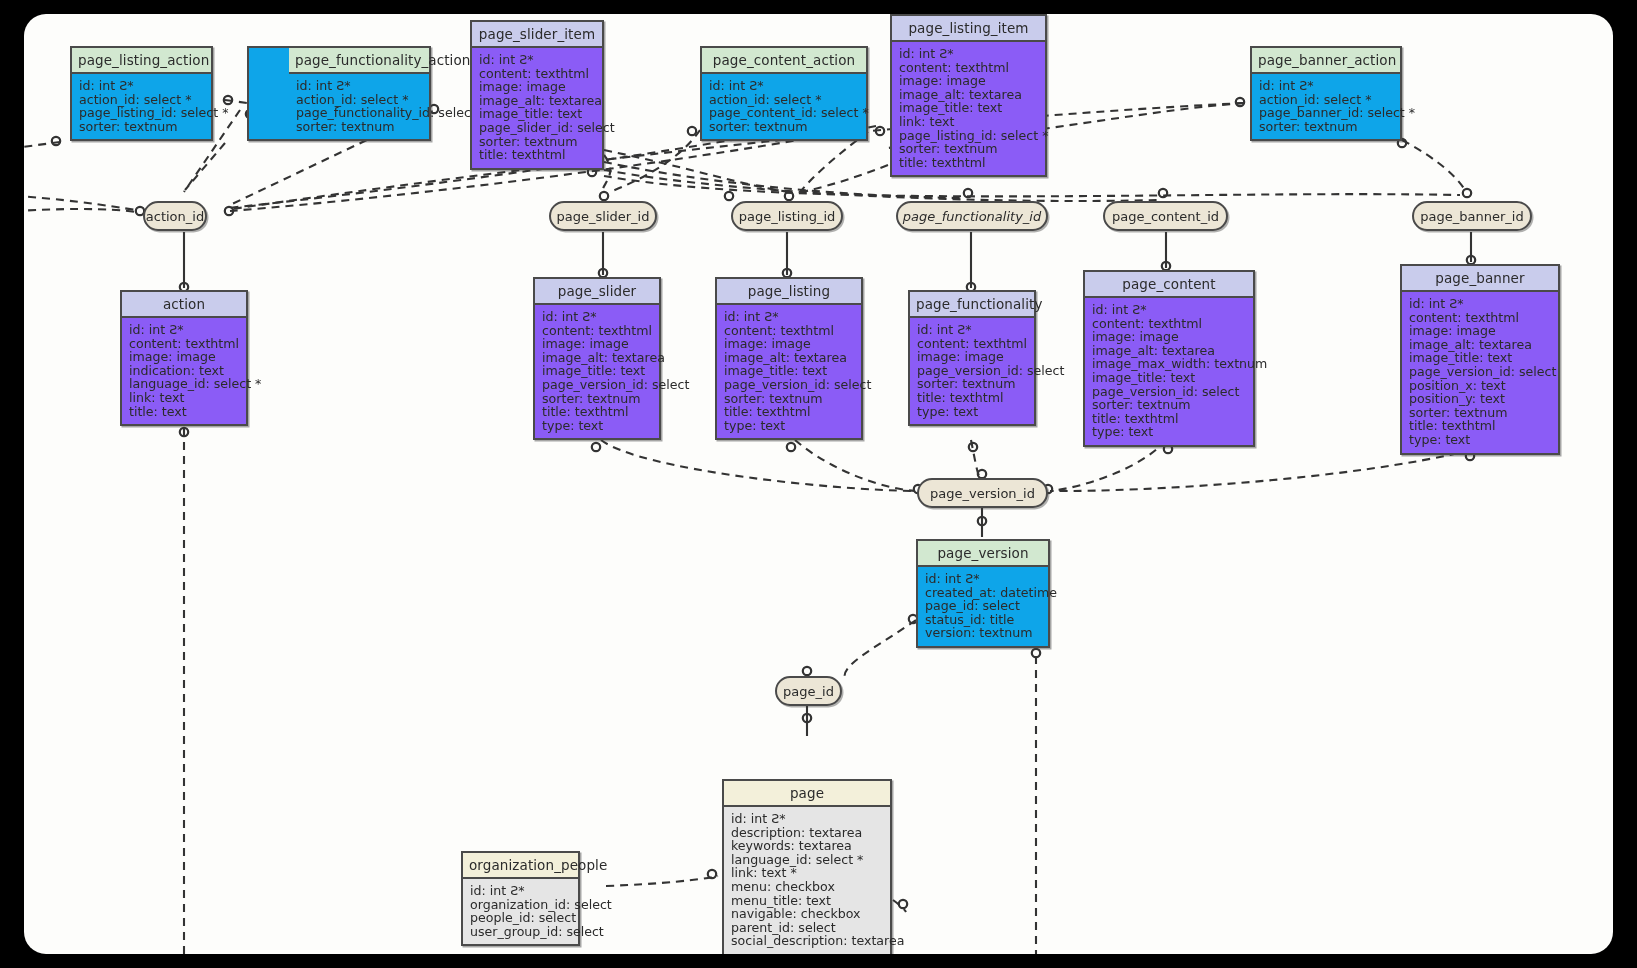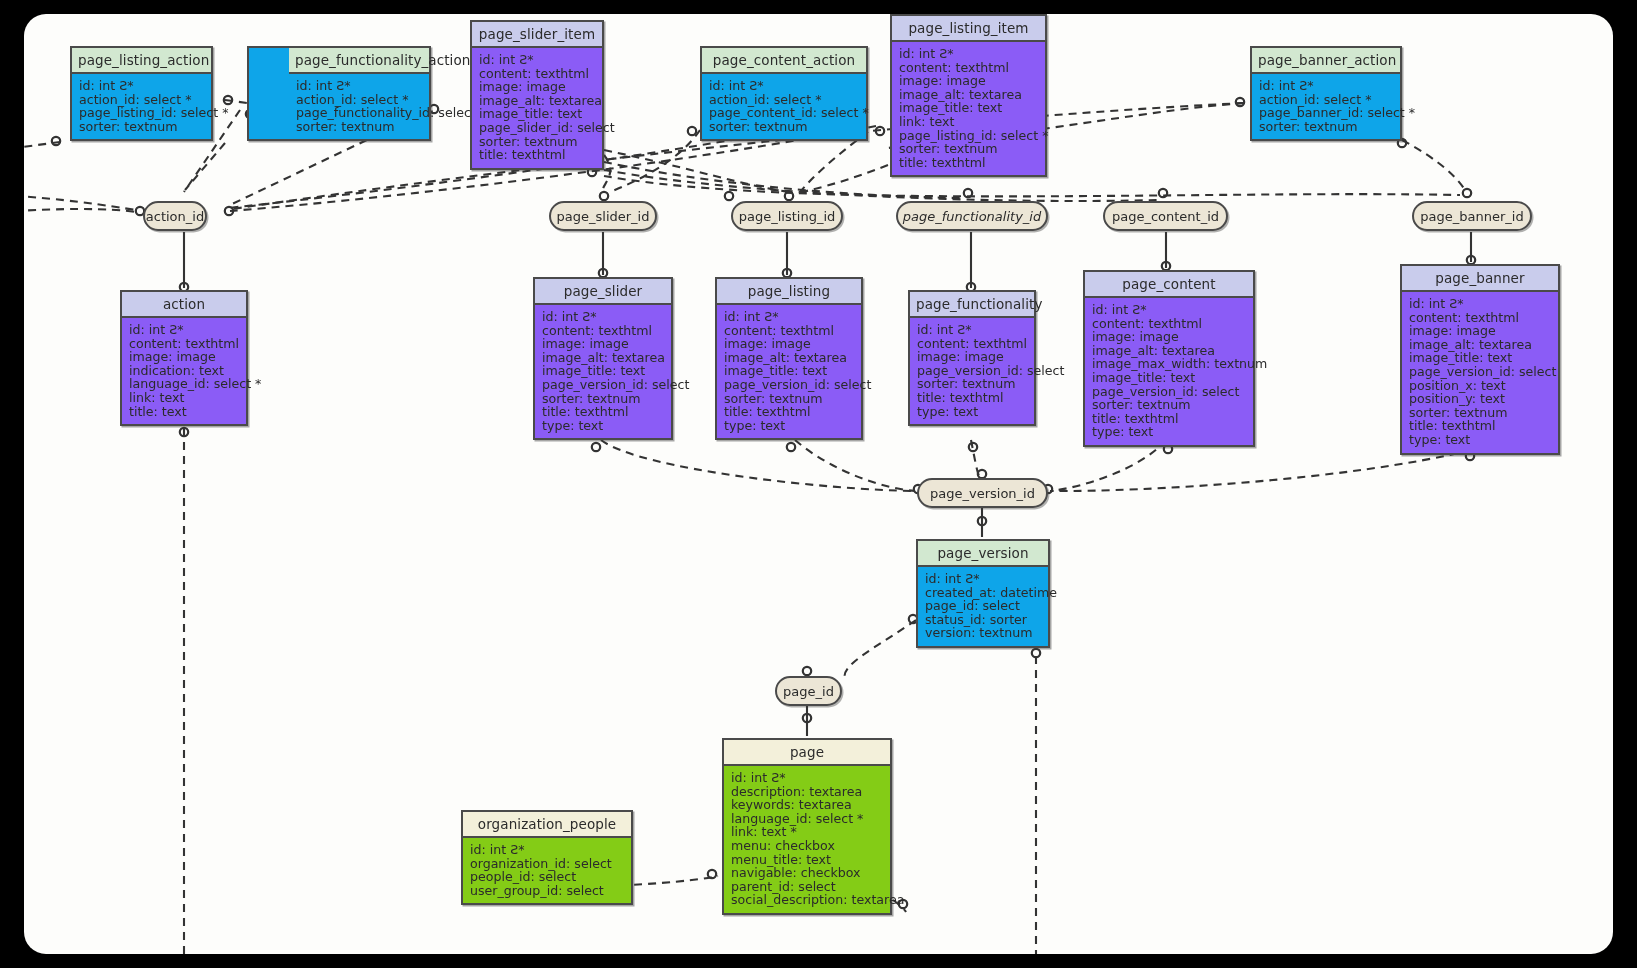--- a/index.html
+++ b/index.html
@@ -20,21 +20,21 @@
   .tbl .hd{font-size:13.5px;text-align:center;padding:4px 6px 4px;
            border-bottom:2px solid #4a4a4a;color:#2b2b2b;white-space:nowrap;
            letter-spacing:.1px;}
   .tbl .bd{padding:5px 6px 6px 7px;}
   .tbl .bd div{font-size:12.6px;line-height:13.6px;color:#2b2b2b;
                white-space:nowrap;}
   .blue{background:#8b5cf6;}
   .blue .hd{background:#c9ccec;}
   .green{background:#0ea5e9;}
   .green .hd{background:#d2e8d0;}
-  .cream{background:#84cc16;}
+  .cream{background:#e5e5e5;margin-top:41px;}
   .cream .hd{background:#f3f0da;}
 
   
   .ell{position:absolute;background:#ece6d6;border:2.4px solid #4a4a4a;
        border-radius:17px;height:30px;line-height:27px;text-align:center;
        font-size:13px;color:#2b2b2b;box-sizing:border-box;white-space:nowrap;
        box-shadow:1.5px 1.5px 0 rgba(60,60,60,.4);}
 </style>
 </head>
 <body>
@@ -209,21 +209,21 @@
             <div class="bd">
               <div>id: int Ƨ*</div>
               <div>content: texthtml</div>
               <div>image: image</div>
               <div>indication: text</div>
               <div>language_id: select *</div>
               <div>link: text</div>
               <div>title: text</div>
             </div>
           </div>
-          <div class="tbl blue" style="left: 533px; top: 277px; width: 140px;">
+          <div class="tbl blue" style="left: 533px; top: 277px; width: 128px;">
             <div class="hd">page_slider</div>
             <div class="bd">
               <div>id: int Ƨ*</div>
               <div>content: texthtml</div>
               <div>image: image</div>
               <div>image_alt: textarea</div>
               <div>image_title: text</div>
               <div>page_version_id: select</div>
               <div>sorter: textnum</div>
               <div>title: texthtml</div>
@@ -286,40 +286,40 @@
               <div>title: texthtml</div>
               <div>type: text</div>
             </div>
           </div>
           <div class="tbl green" style="left: 916px; top: 539px; width: 134px;">
             <div class="hd">page_version</div>
             <div class="bd">
               <div>id: int Ƨ*</div>
               <div>created_at: datetime</div>
               <div>page_id: select</div>
-              <div>status_id: sorter</div>
+              <div>status_id: title</div>
               <div>version: textnum</div>
             </div>
           </div>
           <div class="tbl cream" style="left: 722px; top: 738px; width: 170px;">
             <div class="hd">page</div>
             <div class="bd">
               <div>id: int Ƨ*</div>
               <div>description: textarea</div>
               <div>keywords: textarea</div>
               <div>language_id: select *</div>
               <div>link: text *</div>
               <div>menu: checkbox</div>
               <div>menu_title: text</div>
               <div>navigable: checkbox</div>
               <div>parent_id: select</div>
               <div>social_description: textarea</div>
             </div>
           </div>
-          <div class="tbl cream" style="left: 461px; top: 810px; width: 172px;">
+          <div class="tbl cream" style="left: 461px; top: 810px; width: 119px;">
             <div class="hd">organization_people</div>
             <div class="bd">
               <div>id: int Ƨ*</div>
               <div>organization_id: select</div>
               <div>people_id: select</div>
               <div>user_group_id: select</div>
             </div>
           </div>
         </div>
   <div id="rels">

